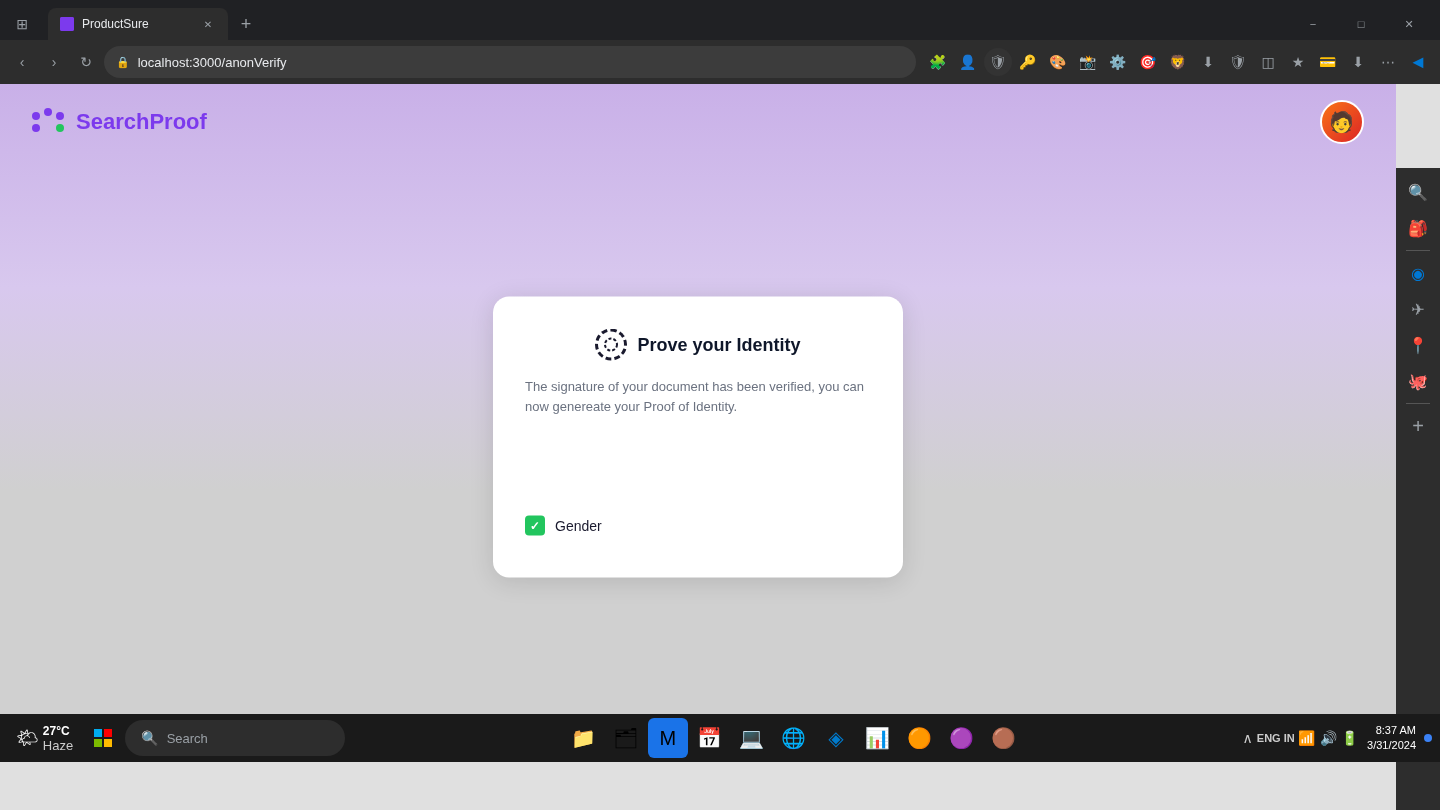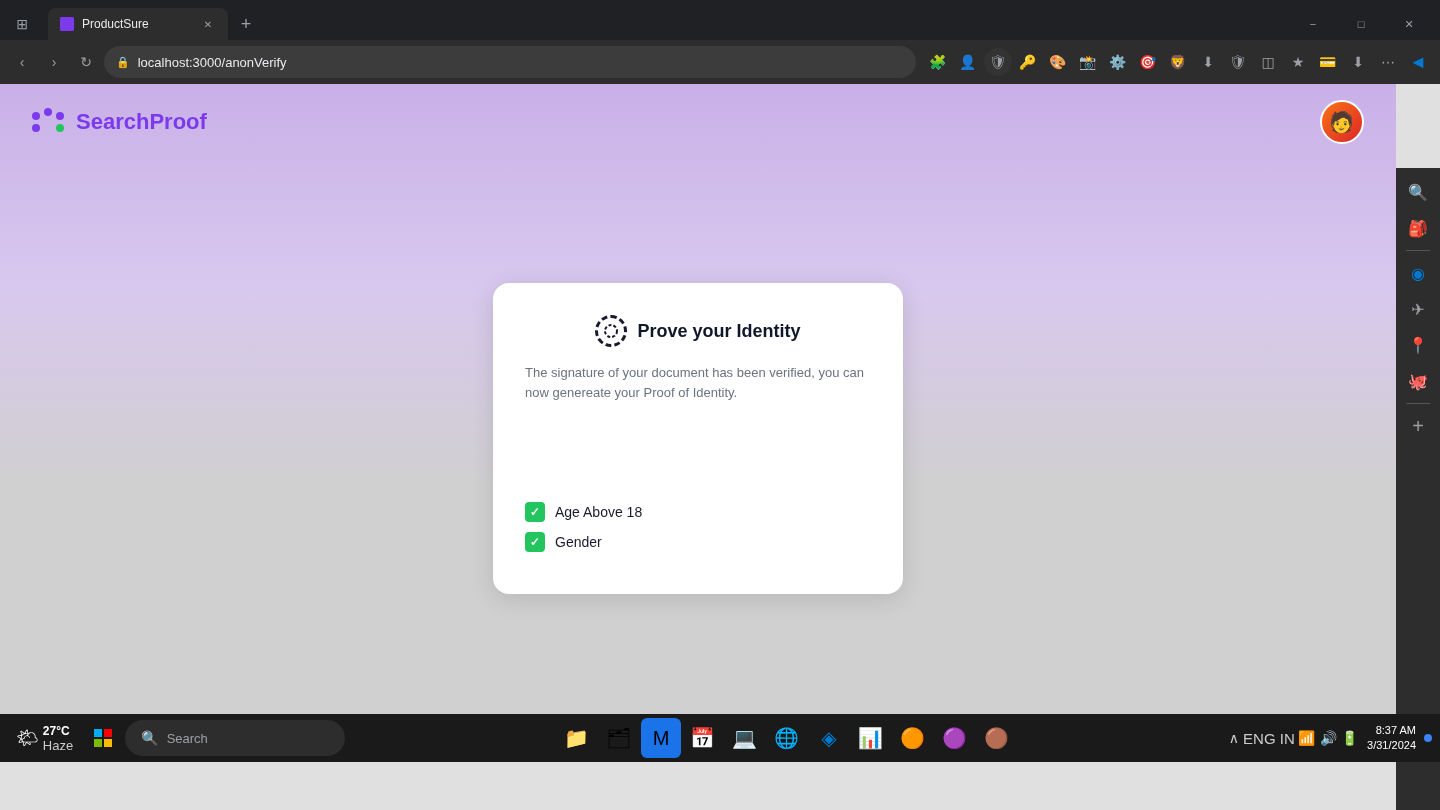--- a/index.html
+++ b/index.html
@@ -396,24 +396,20 @@
         <h2 class="card-title">Prove your Identity</h2>
       </div>
 
       <p class="card-description">The signature of your document has been verified, you can now genereate your Proof of Identity.</p>
 
       <div class="spacer"></div>
 
 
       <div class="data-item">
         <div class="checkbox-checked"></div>
-        <span>Age Above 18</span>
-      </div>
-      <div class="data-item">
-        <div class="checkbox-checked"></div>
         <span>Gender</span>
       </div>
 
     </div>
   </div>
 
   <div class="sidebar-right">
     <div class="sidebar-right-icon">🔍</div>
     <div class="sidebar-right-icon">🎒</div>
     <div class="sidebar-divider"></div>
@@ -459,21 +455,21 @@
       <div class="taskbar-app" style="color:#007acc;font-size:20px;">◈</div>
       <div class="taskbar-app" style="color:#217346;">📊</div>
       <div class="taskbar-app">🟠</div>
       <div class="taskbar-app">🟣</div>
       <div class="taskbar-app">🟤</div>
     </div>
 
     <div class="taskbar-right">
       <div class="sys-tray">
         <span class="tray-icon">∧</span>
-        <span class="tray-icon" style="font-size:15px;">ENG IN</span>
+        <span class="tray-icon" style="font-size:11px;font-weight:bold;">ENG IN</span>
         <span class="tray-icon">📶</span>
         <span class="tray-icon">🔊</span>
         <span class="tray-icon">🔋</span>
       </div>
       <div class="clock">
         <span>8:37 AM</span>
         <span>3/31/2024</span>
       </div>
       <div class="notification-dot"></div>
     </div>

